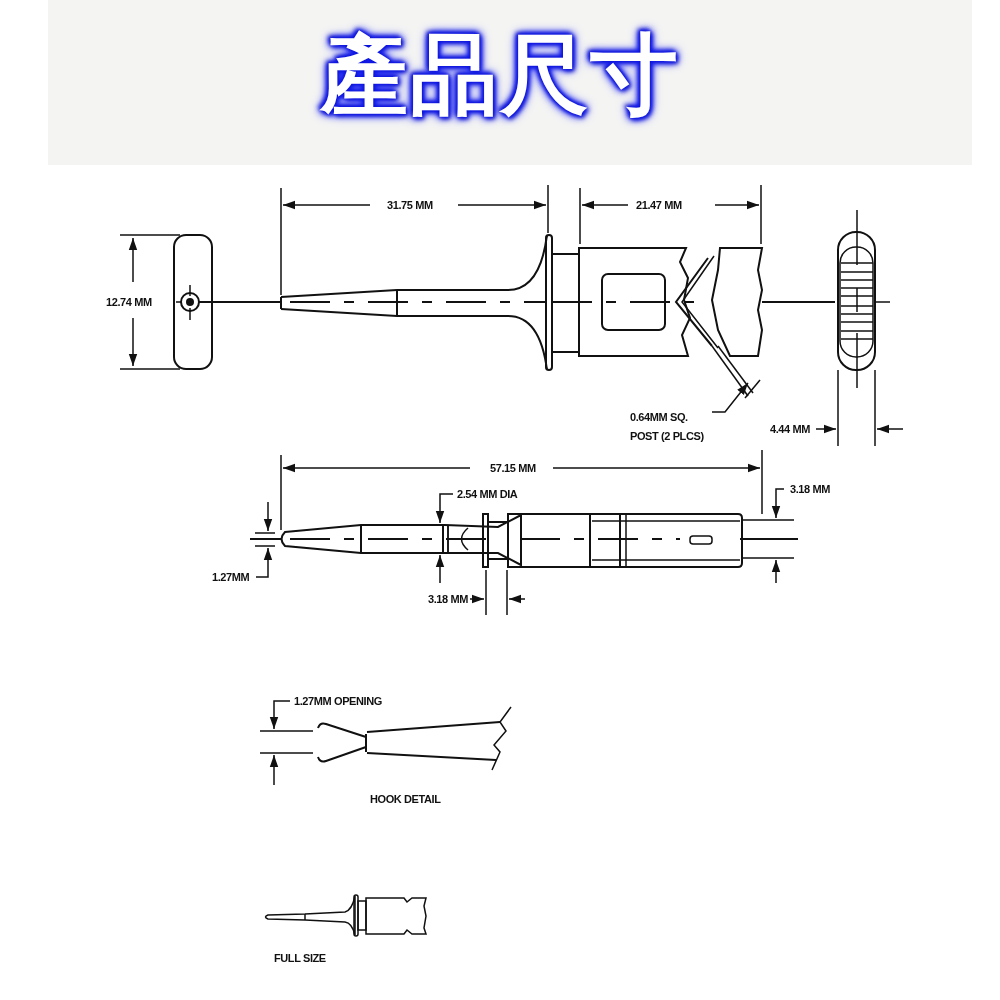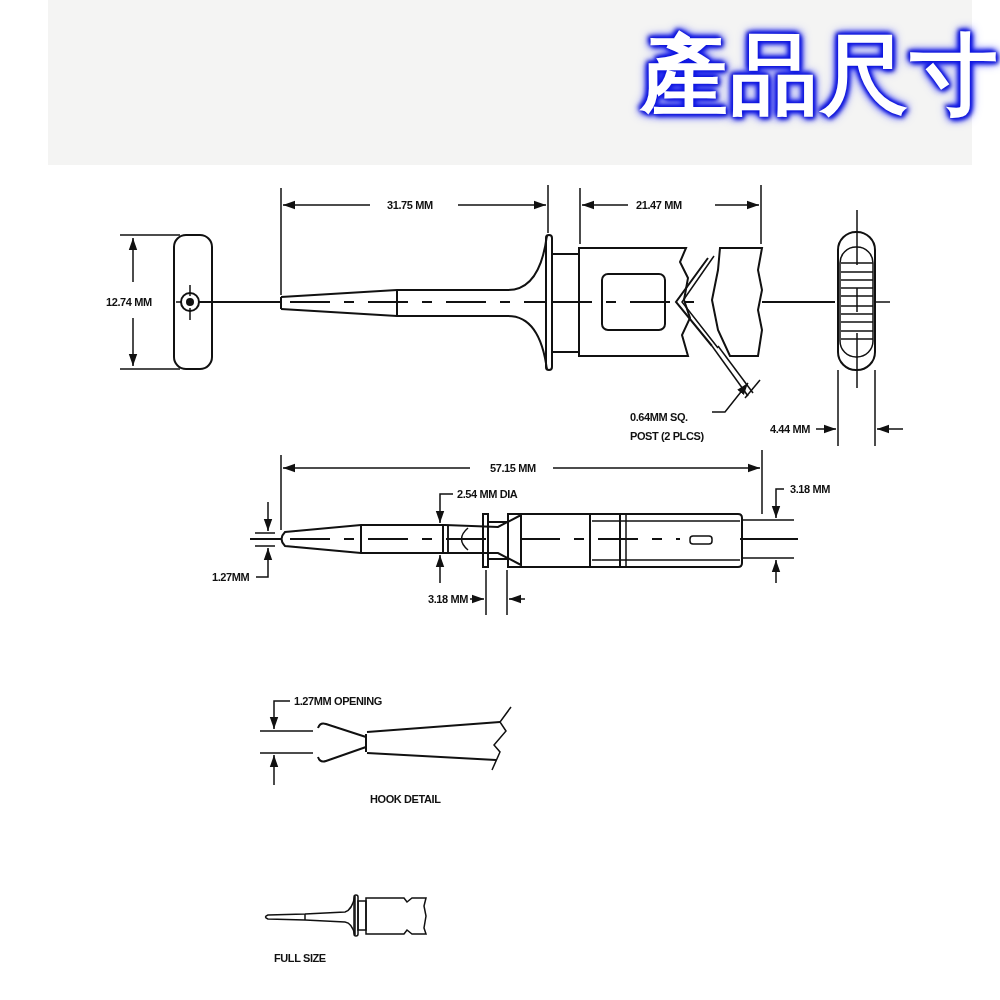--- a/index.html
+++ b/index.html
@@ -1,19 +1,19 @@
 <!DOCTYPE html>
 <html><head>
   <meta charset="utf-8">
   <style>
     html, body { margin: 0; padding: 0; background: #ffffff; }
     body { width: 1000px; height: 1000px; position: relative; overflow: hidden; font-family: "Liberation Sans", sans-serif; }
     .header-band { position: absolute; left: 48px; top: 0; width: 924px; height: 165px; background: #f4f4f3; }
     .title {
-      position: absolute; left: 0; top: 20px; width: 1000px; text-align: right;
+      position: absolute; left: 0; top: 20px; width: 1000px; text-align: center;
       font-family: "DejaVu Sans", sans-serif; font-weight: bold; font-size: 88px; line-height: 110px;
       color: #ffffff; letter-spacing: 2px;
       text-shadow: 0 0 3px #0a12d8, 0 0 6px #0a12d8, 0 0 9px #1a22ff, 0 0 12px #3a44ff, 2px 2px 4px #0000b0, -2px -2px 4px #0000b0;
     }
     svg.drawing { position: absolute; left: 0; top: 0; }
     .lbl { font-family: "Liberation Sans", sans-serif; font-weight: bold; font-size: 11px; fill: #111; letter-spacing: -0.4px; }
     .ln { stroke: #111; stroke-width: 2; fill: none; }
     .thin { stroke: #111; stroke-width: 1.5; fill: none; }
     .dash { stroke: #111; stroke-width: 2; fill: none; stroke-dasharray: 40 14 10 14; }
   </style>

